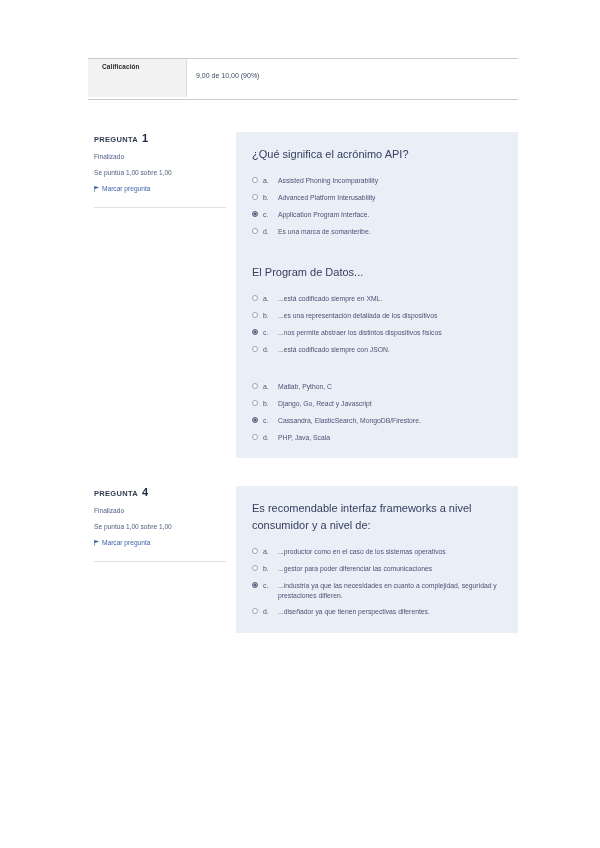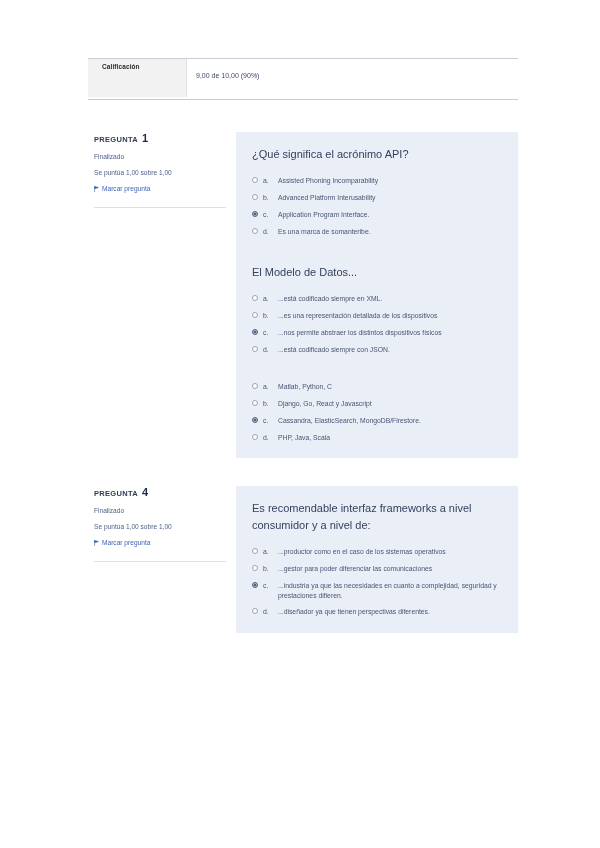--- a/index.html
+++ b/index.html
@@ -220,21 +220,21 @@
     <span class="radio"></span>
     <span class="letter">d.</span>
     <span>Es una marca de somanteribe.</span>
   </div>
 </div>
     </div>
   </div>
 
   <div class="qblock">
     <div class="qpanel">
-      <div class="qtext">El Modelo de Datos...</div>
+      <div class="qtext">El Program de Datos...</div>
       <div class="options">
   <div class="opt">
     <span class="radio"></span>
     <span class="letter">a.</span>
     <span>...está codificado siempre en XML.</span>
   </div>
 
   <div class="opt">
     <span class="radio"></span>
     <span class="letter">b.</span>

